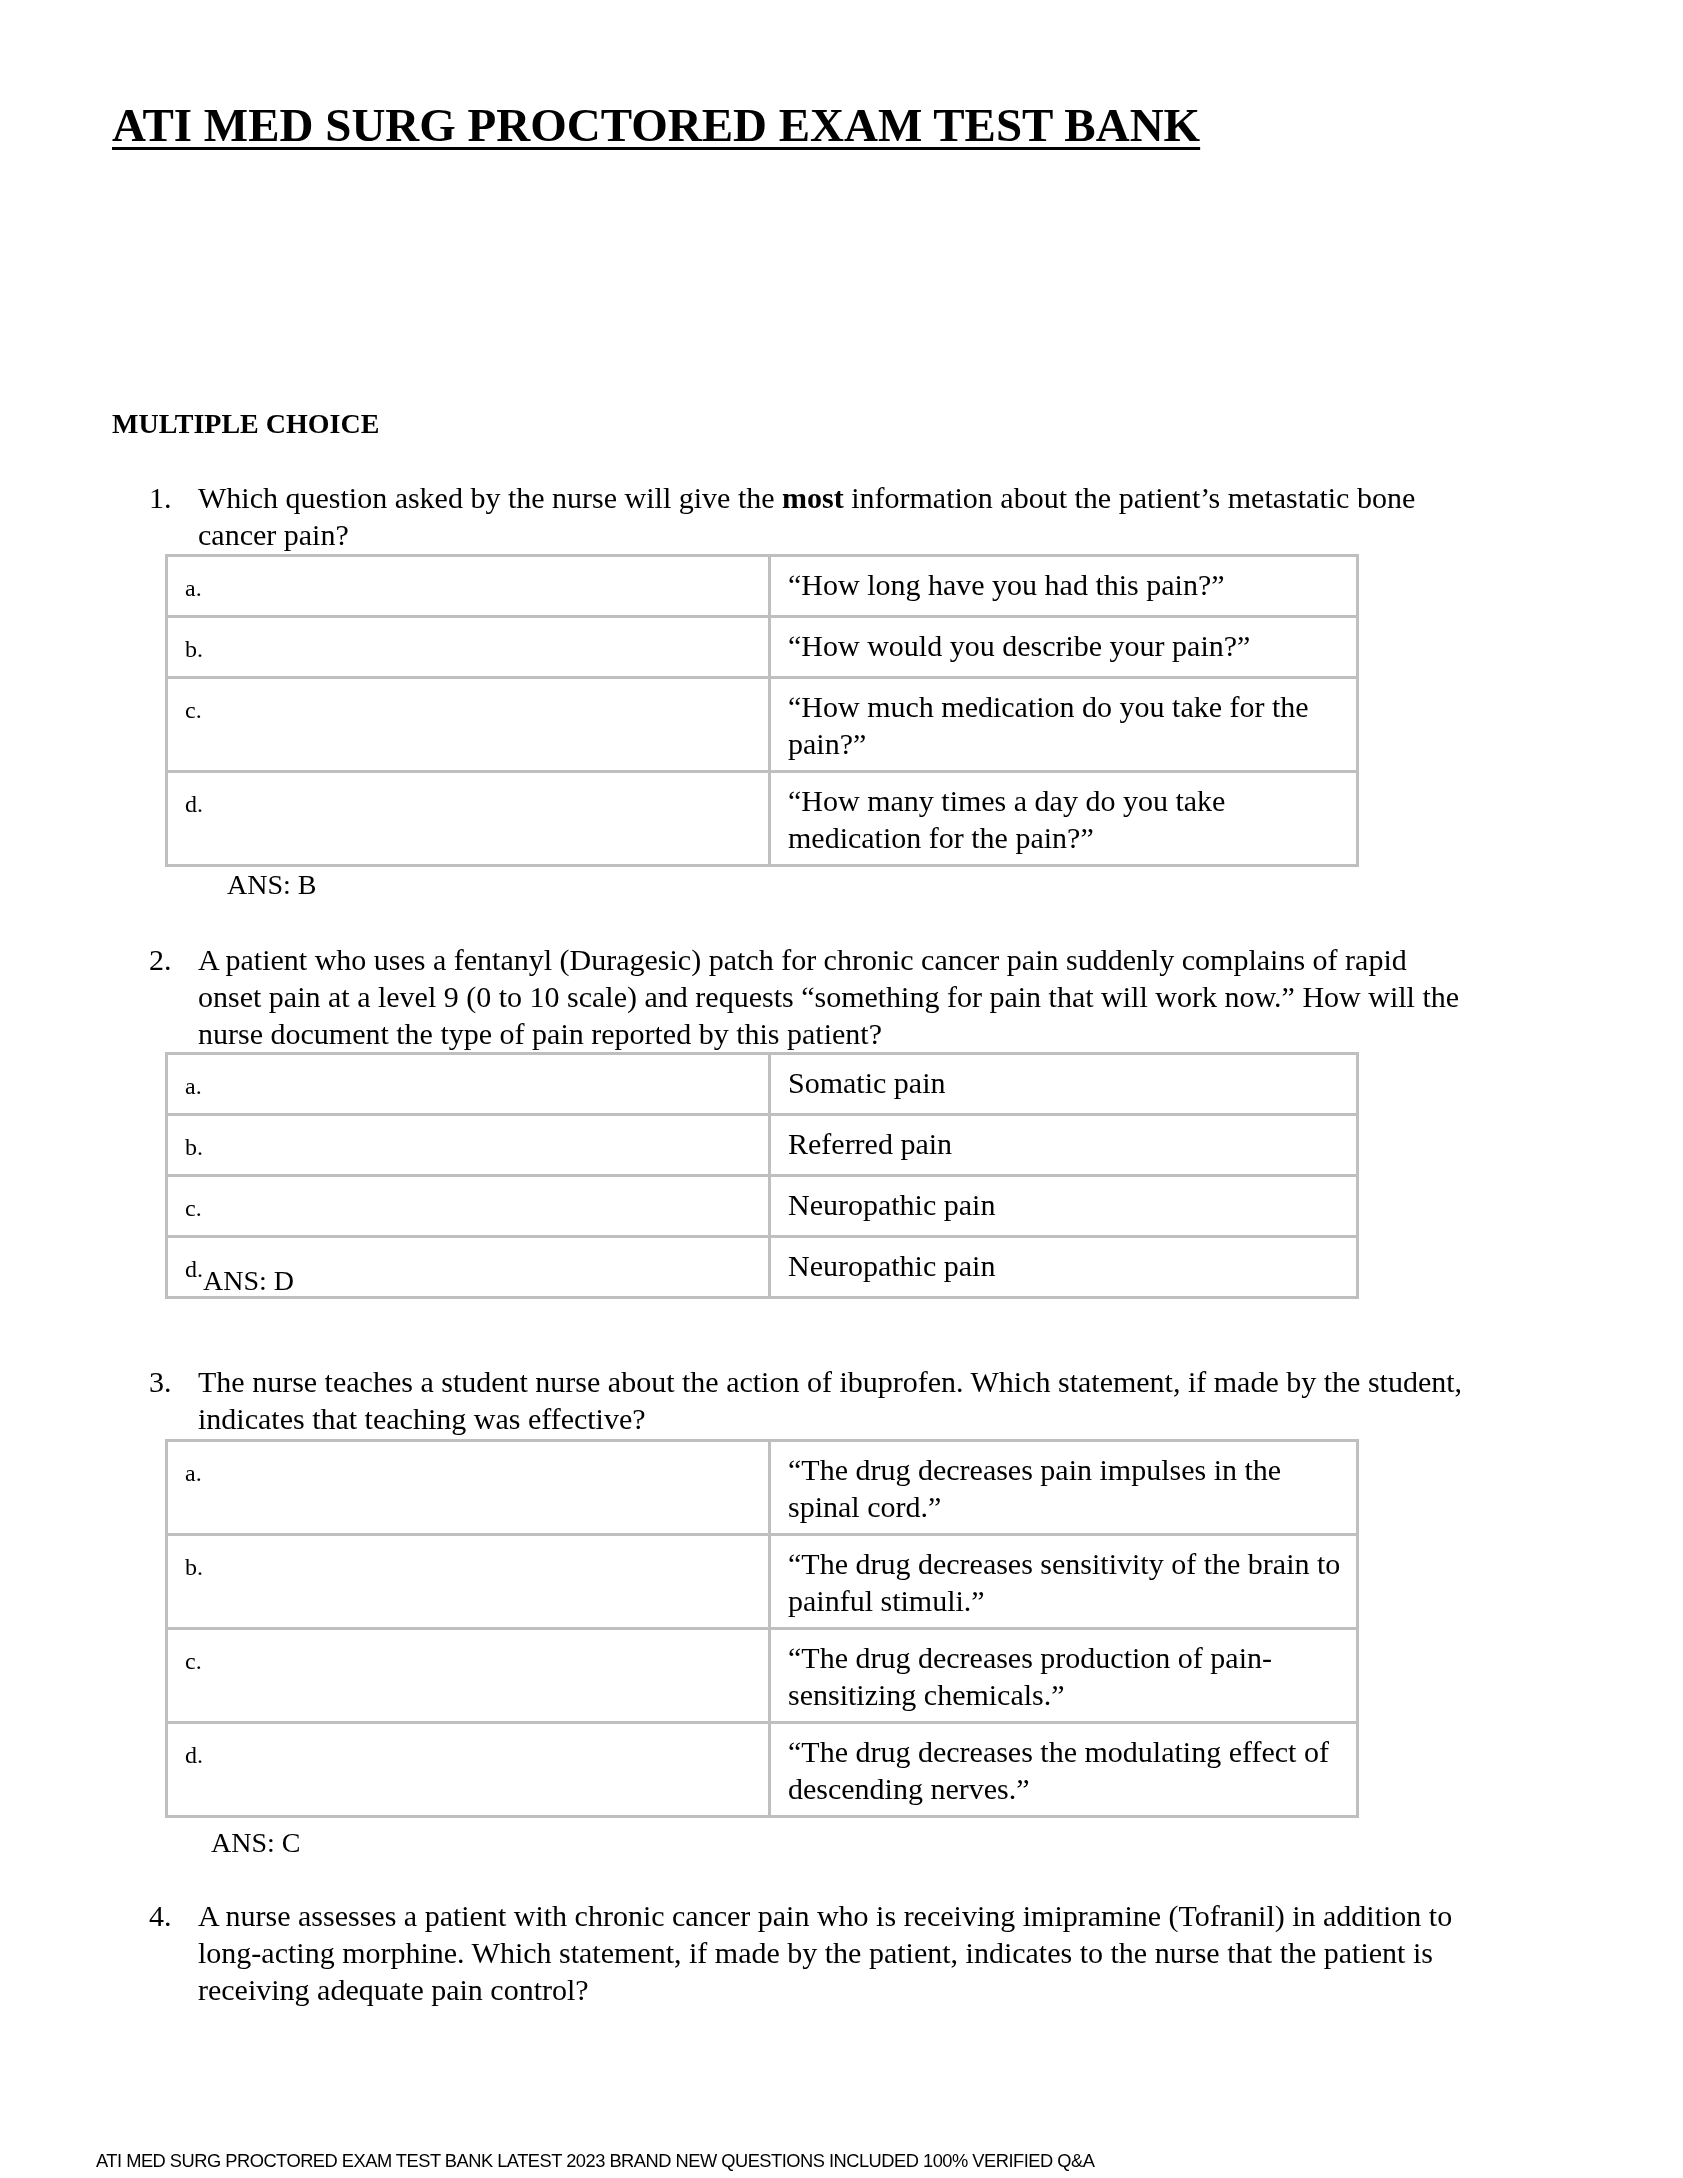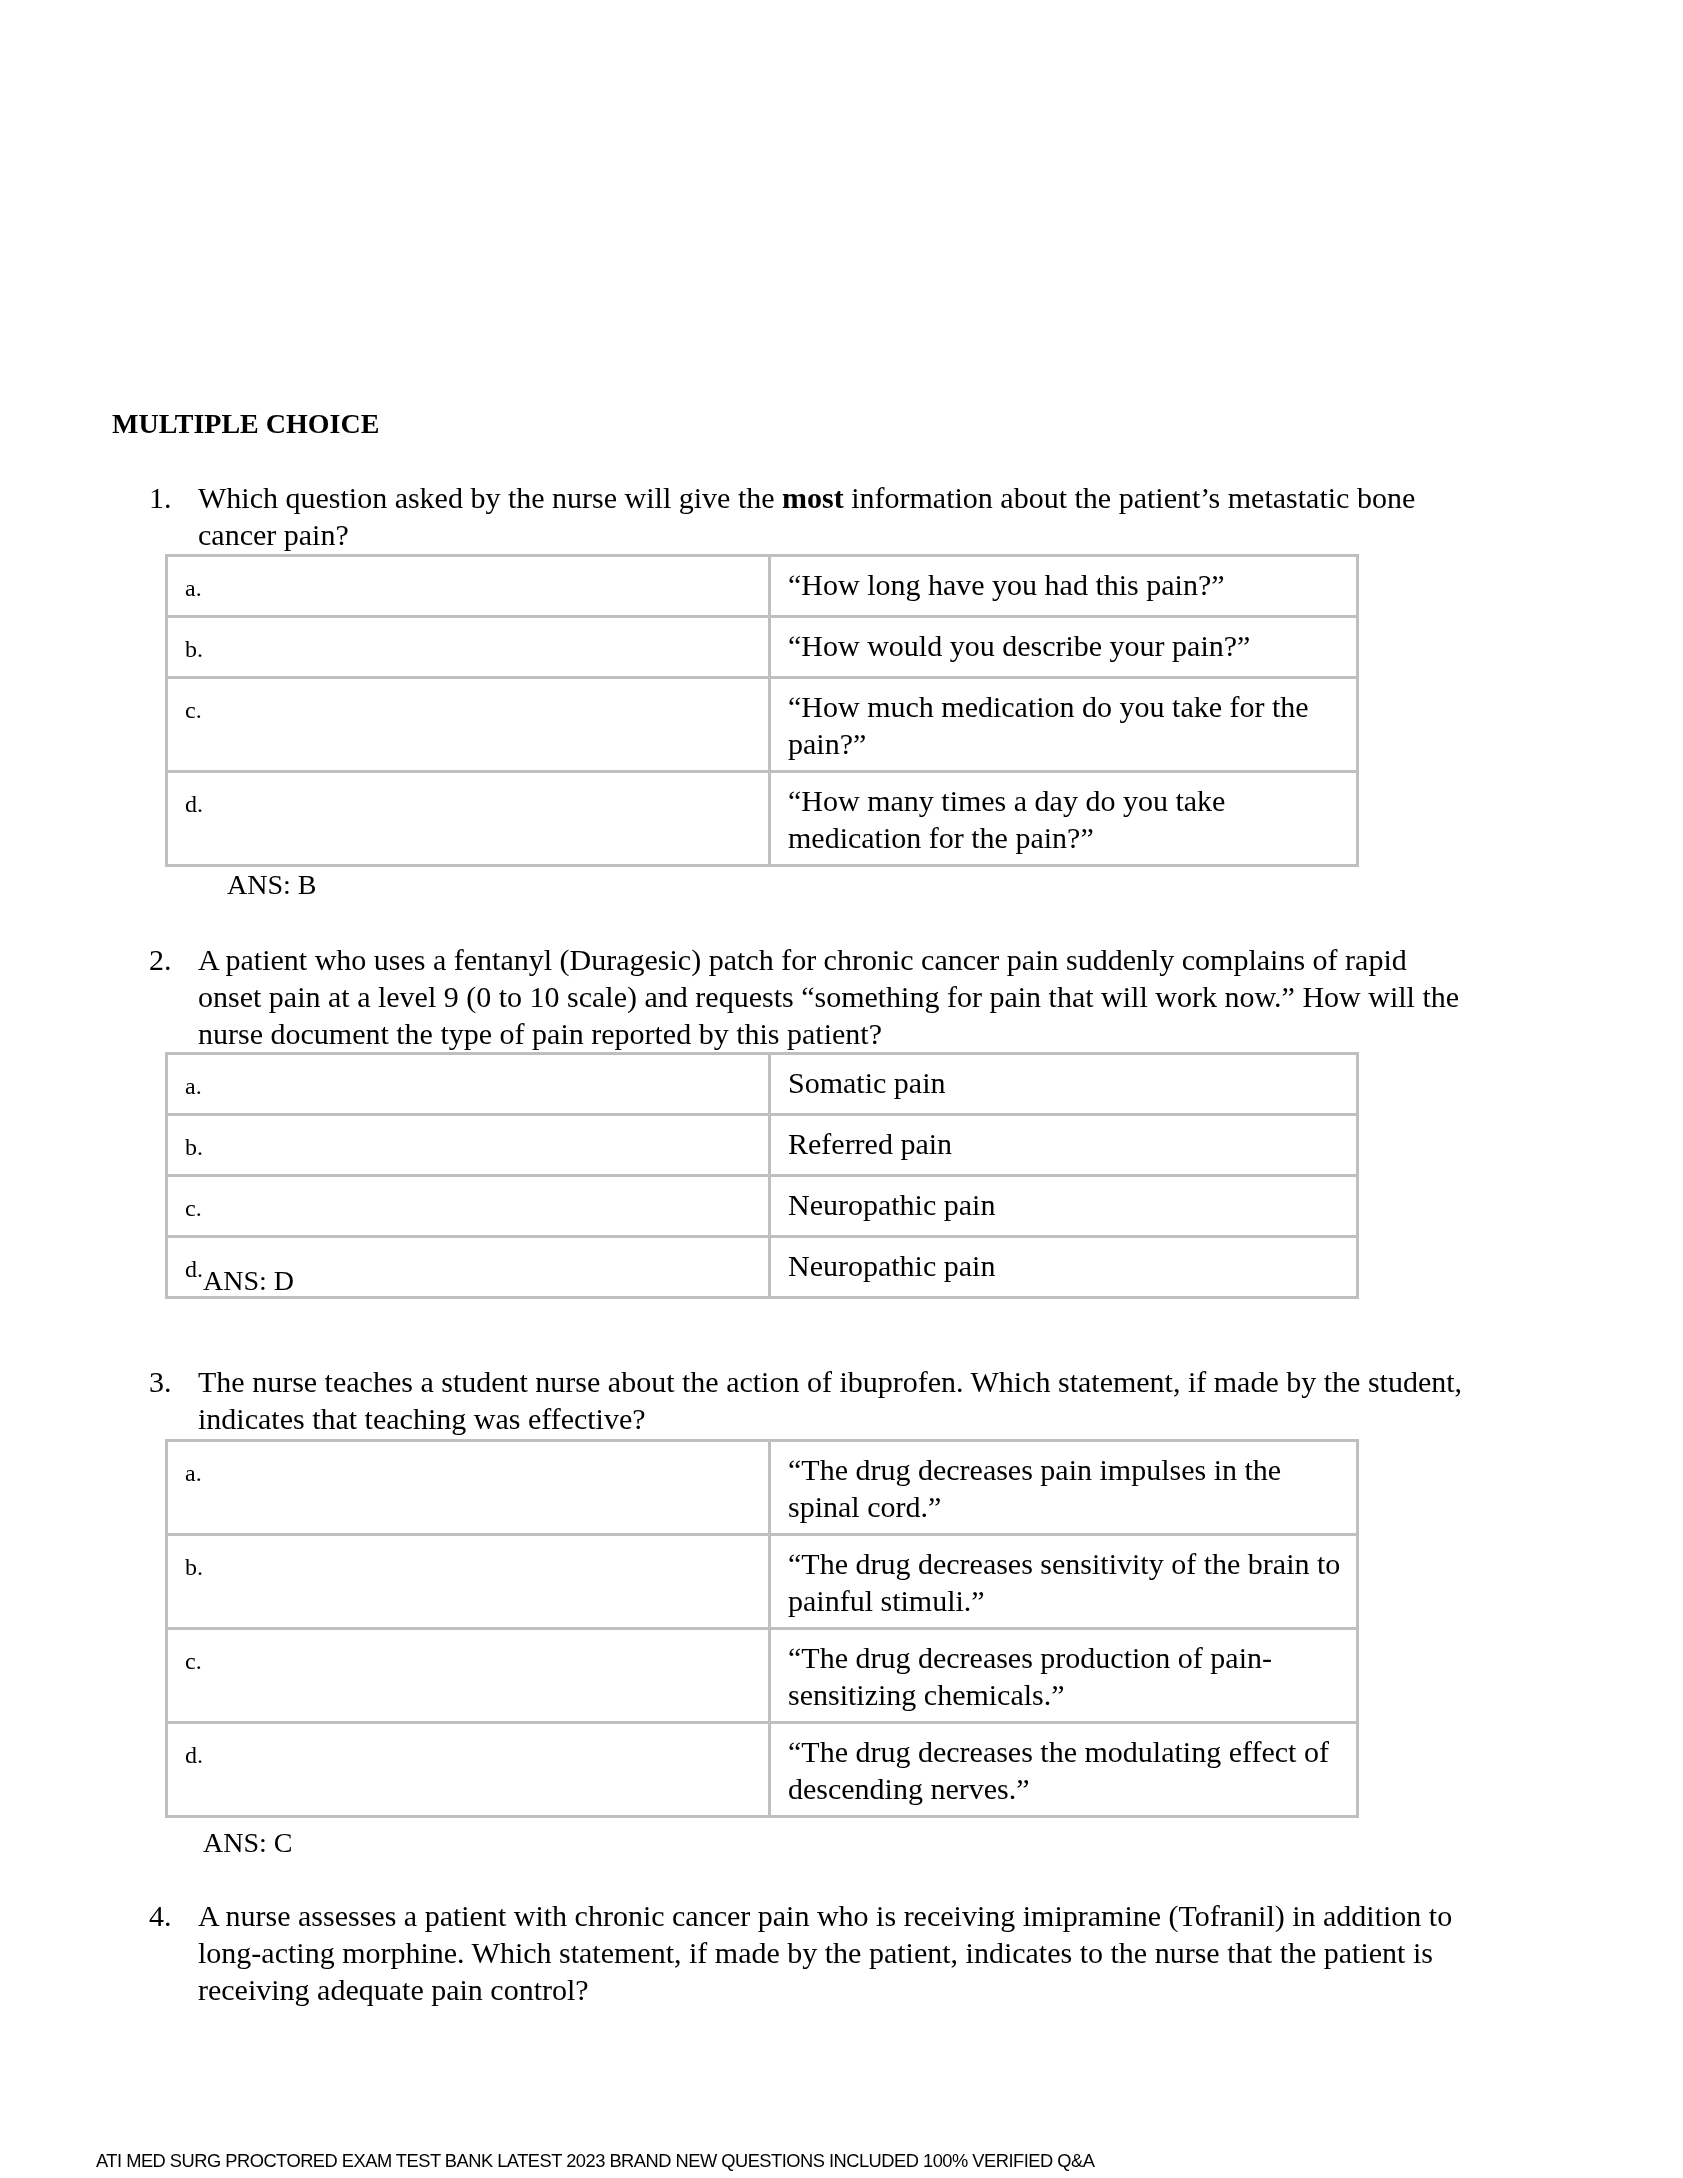--- a/index.html
+++ b/index.html
@@ -14,20 +14,21 @@
   table.opts { position:absolute; left:165px; width:1194px; border-collapse:collapse; font-size:30px; line-height:37px; }
   table.opts td { border:3px solid #bfbfbf; vertical-align:top; padding:9px 14px 8px 17px; }
   table.opts td.letter { width:569px; font-size:24px; padding-top:13px; }
   .ans { position:absolute; left:203px; font-size:28px; }
   .footer { position:absolute; left:96px; top:2150px; font-family:"Liberation Sans", sans-serif; font-size:18.3px; letter-spacing:-0.5px;text-align:center; }
 </style>
 </head>
 <body>
 
 <div class="title">
+  <span>ATI MED SURG PROCTORED EXAM TEST BANK </span>
 </div>
 
 <div class="section">MULTIPLE CHOICE</div>
 
 <div class="q" style="top:479px;">
   <span class="num">1.</span>
   <span class="txt"><span>Which question asked by the nurse will give the </span><b>most</b><span> information about the patient’s metastatic bone cancer pain?</span></span>
 </div>
 <table class="opts" style="top:554px;">
   <tbody>
@@ -94,21 +95,21 @@
   <tr>
         <td class="letter">c.</td>
         <td>“The drug decreases production of pain-sensitizing chemicals.”</td>
       </tr>
   <tr>
         <td class="letter">d.</td>
         <td>“The drug decreases the modulating effect of descending nerves.”</td>
       </tr>
 </tbody>
   </table>
-<div class="ans" style="top:1827px;">ANS: C</div>
+<div class="ans" style="top:1827px;margin-left:8px;">ANS: C</div>
 
 <div class="q" style="top:1897px;">
   <span class="num">4.</span>
   <span class="txt">A nurse assesses a patient with chronic cancer pain who is receiving imipramine (Tofranil) in addition to long-acting morphine. Which statement, if made by the patient, indicates to the nurse that the patient is receiving adequate pain control?</span>
 </div>
 
 <div class="footer">ATI MED SURG PROCTORED EXAM TEST BANK LATEST 2023 BRAND NEW QUESTIONS INCLUDED 100% VERIFIED Q&amp;A</div>
 
 
 </body></html>

